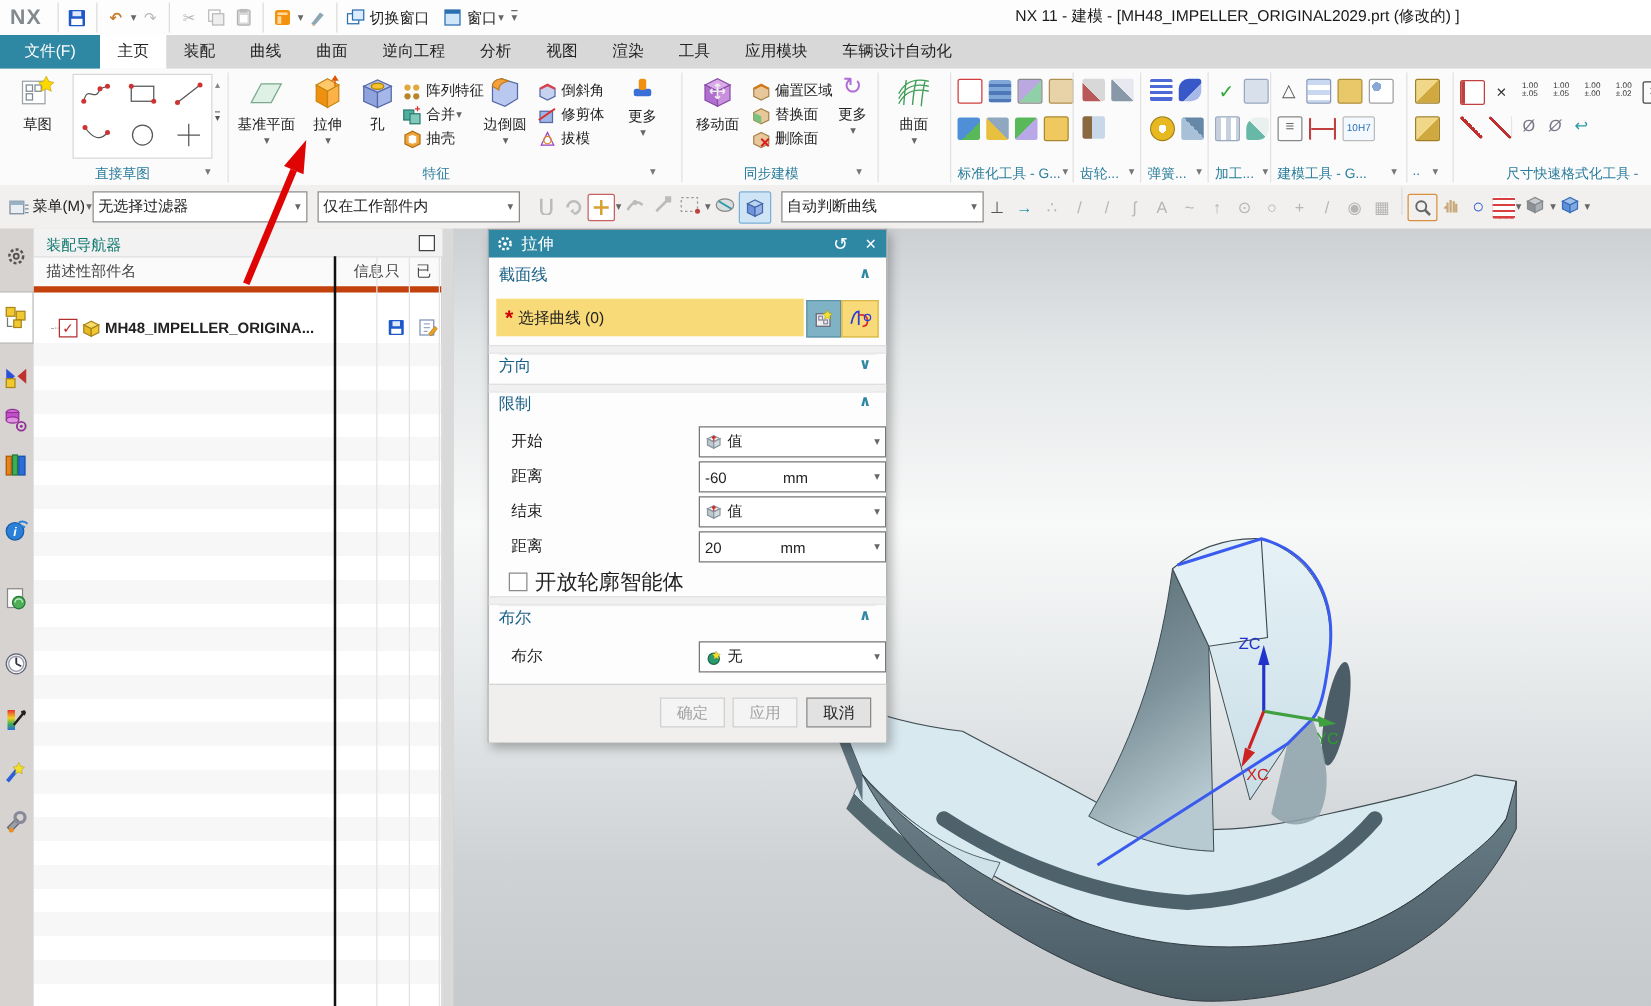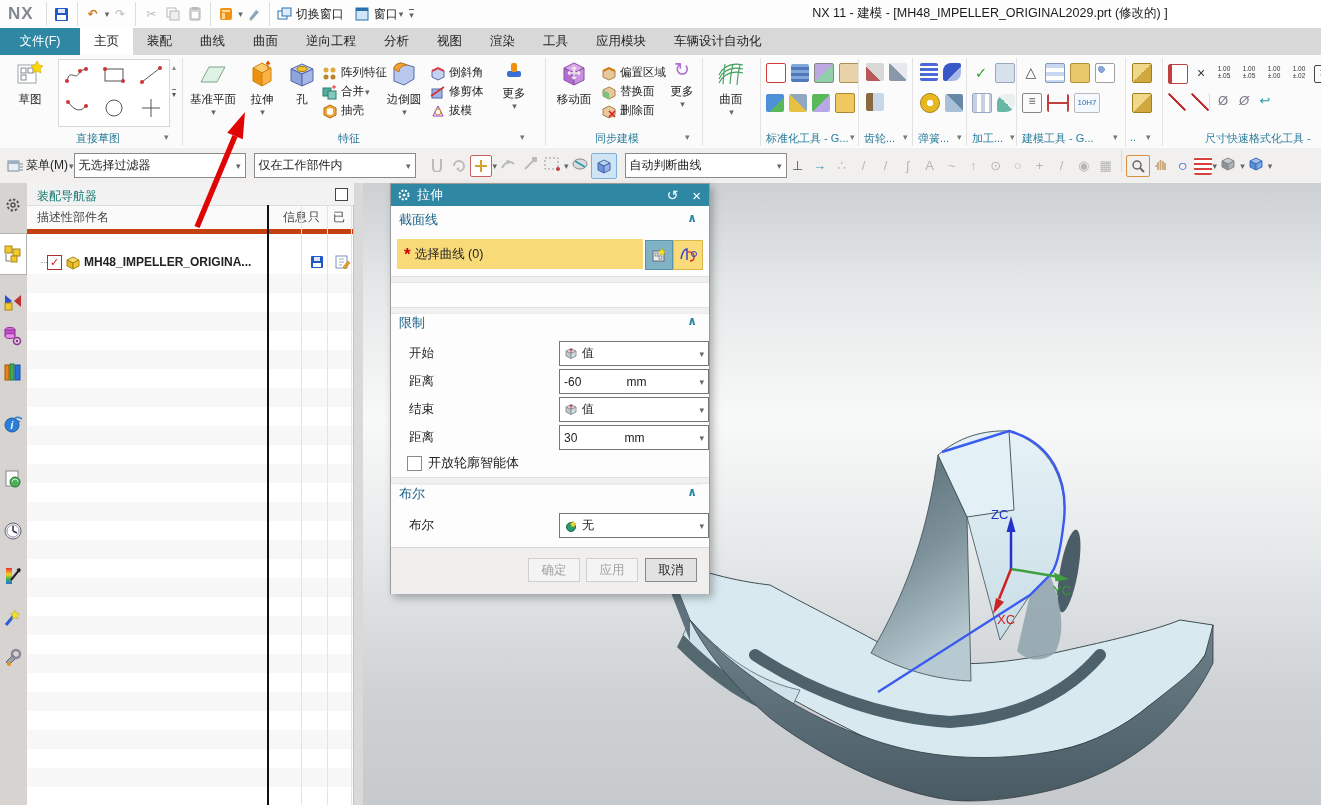--- a/index.html
+++ b/index.html
@@ -744,20 +744,24 @@
   </div>
   <div class="abs" style="left:282px;top:56px;width:28px;height:28px;background:#f8da78;border:1px solid #d8b848;display:flex;align-items:center;justify-content:center">
     <svg width="20" height="20">
         <path d="M3 14 Q5 4 9 4 L9 15" fill="none" stroke="#2a3fd8" stroke-width="1.4"></path>
         <path d="M9 7 Q16 6 16 12 Q16 16 12 16" fill="none" stroke="#d83030" stroke-width="1.4"></path>
         <circle cx="16" cy="9" r="2.5" fill="none" stroke="#2a3fd8"></circle>
       </svg>
   </div>
 
   <div class="divl" style="top:92px"></div>
+  <div class="sect" style="top:99px">
+    <span>方向</span>
+    <span class="chev">∨</span>
+  </div>
   <div class="divl" style="top:123px"></div>
 
   <div class="sect" style="top:129px">
     <span>限制</span>
     <span class="chev">∧</span>
   </div>
   <span class="dlbl" style="top:161px">开始</span>
   <div class="dcombo" style="top:157px">
     <svg width="14" height="13" style="margin-right:4px">
         <path d="M2 4 L7 1.5 L12 4 L7 6.5 Z" fill="#e8edf0" stroke="#8a98a0"></path>
@@ -780,27 +784,27 @@
         <path d="M2 4 L7 1.5 L12 4 L7 6.5 Z" fill="#e8edf0" stroke="#8a98a0"></path>
         <path d="M2 4 V9 L7 11.5 V6.5 Z" fill="#bcc8cd" stroke="#8a98a0"></path>
         <path d="M12 4 V9 L7 11.5 V6.5 Z" fill="#d2dce0" stroke="#8a98a0"></path>
         <path d="M7 6 v-4 M7 2 l-1.4 1.6 M7 2 l1.4 1.6" stroke="#d82020" fill="none"></path>
       </svg>
     <span>值</span>
     <span class="dd">▾</span>
   </div>
   <span class="dlbl" style="top:245px">距离</span>
   <div class="dcombo" style="top:241px">
-    <span>30</span>
+    <span>20</span>
     <span style="margin-left:auto;margin-right:8px">mm</span>
     <span class="dd">▾</span>
   </div>
   <div class="abs row" style="left:16px;top:270px">
     <span style="width:13px;height:13px;border:1px solid #8a8a8a;background:#fff;margin-right:6px"></span>
-    <span style="font-size:13px">开放轮廓智能体</span>
+    <span style="font-size:17px">开放轮廓智能体</span>
   </div>
 
   <div class="divl" style="top:293px"></div>
   <div class="sect" style="top:300px">
     <span>布尔</span>
     <span class="chev">∧</span>
   </div>
   <span class="dlbl" style="top:333px">布尔</span>
   <div class="dcombo" style="top:329px">
     <svg width="14" height="13" style="margin-right:4px">

